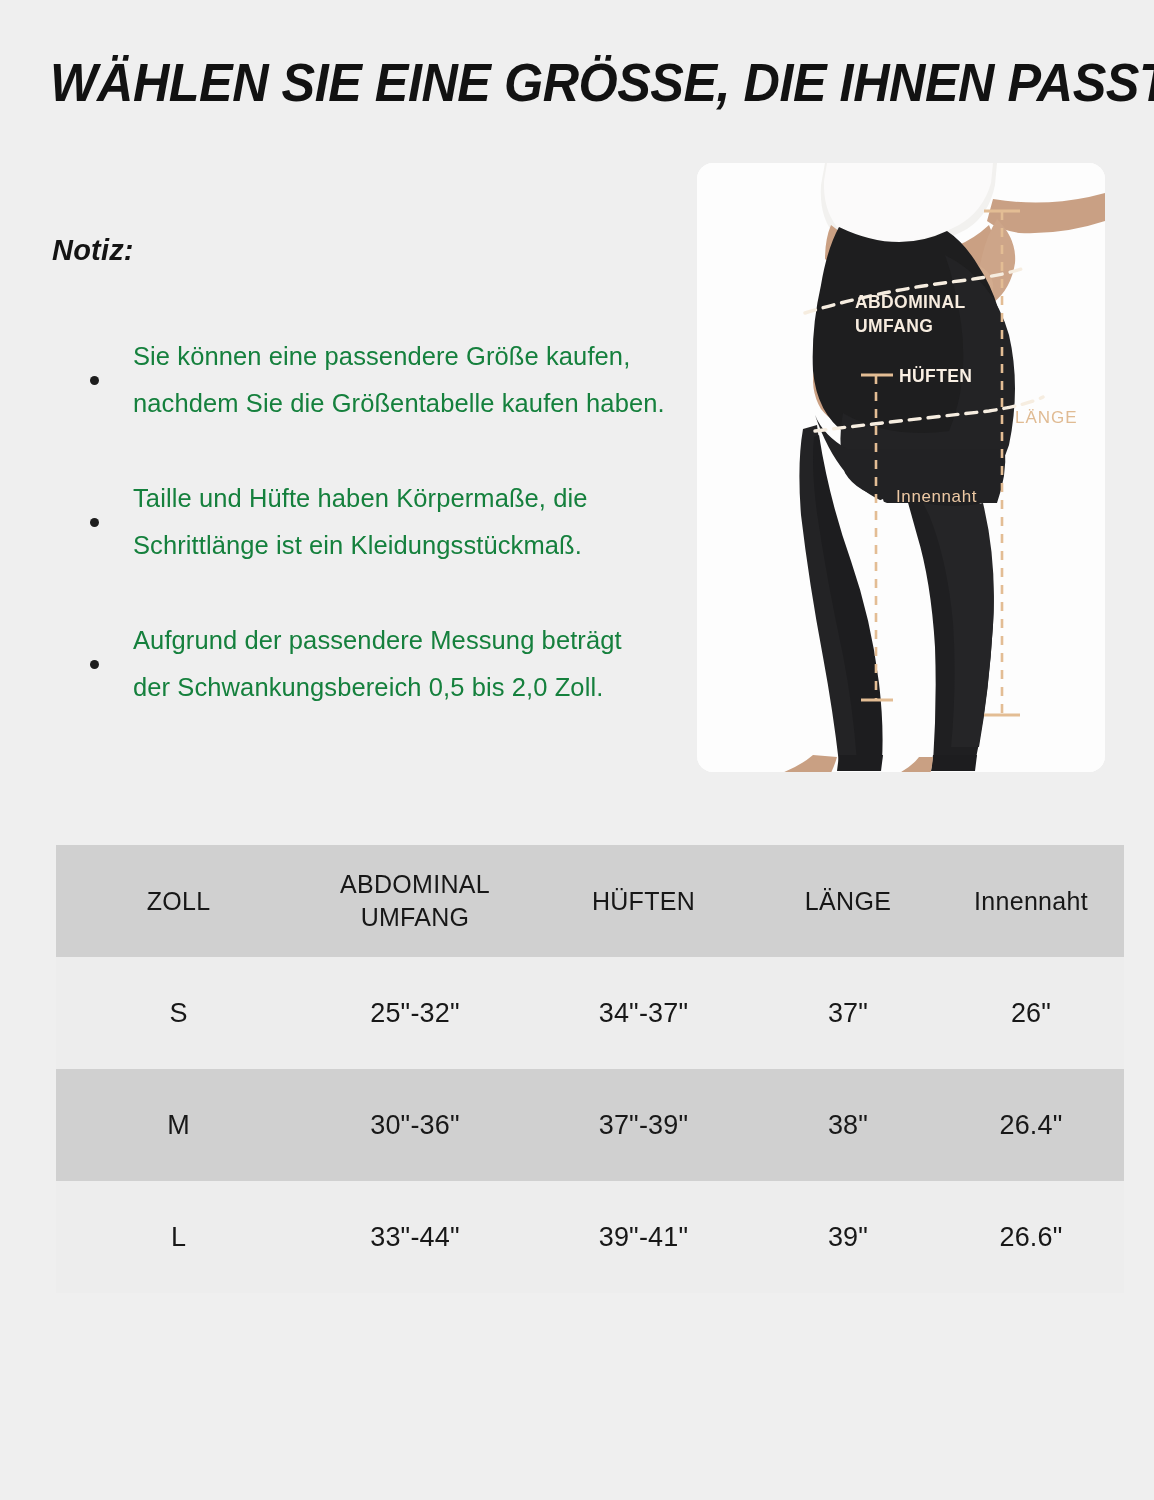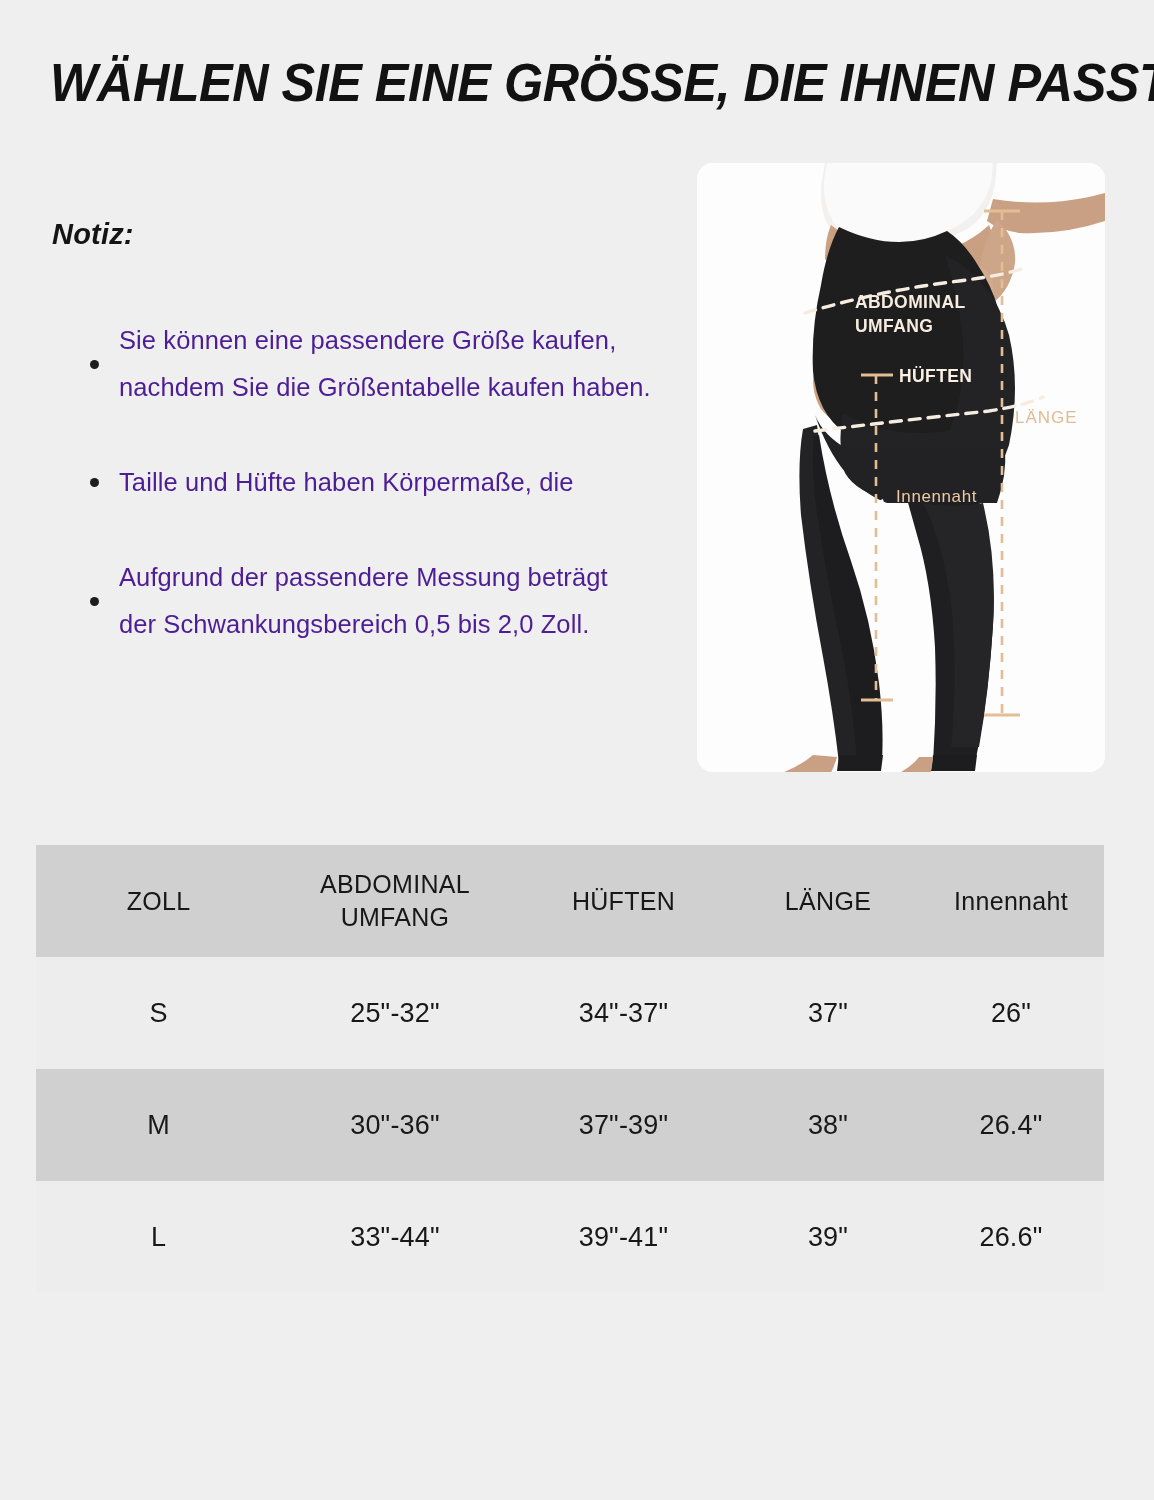--- a/index.html
+++ b/index.html
@@ -29,21 +29,21 @@
     color: #121212;
     white-space: nowrap;
     transform: scaleX(0.95);
     transform-origin: left center;
   }
 
   
   .notes {
     position: absolute;
     left: 52px;
-    top: 218px;
+    top: 234px;
     width: 620px;
   }
   .notes-heading {
     font-size: 29px;
     font-weight: bold;
     font-style: italic;
     color: #141414;
     margin: 0 0 66px 0;
     letter-spacing: 0.2px;
   }
@@ -57,22 +57,23 @@
     height: 9px;
     border-radius: 50%;
     background: #1d1d1d;
     flex: 0 0 auto;
     margin-right: 20px;
     margin-left: 38px;
   }
   .note-lines {
     font-size: 25.5px;
     line-height: 47px;
-    color: #4c1d95;
+    color: #15803d;
     letter-spacing: 0.1px;
+    margin-left: 14px;
   }
   .note-lines div { white-space: nowrap; }
 
   
   .photo-panel {
     position: absolute;
     left: 697px;
     top: 163px;
     width: 408px;
     height: 609px;
@@ -112,21 +113,21 @@
   .anno-innennaht {
     left: 896px; top: 487px;
     font-size: 17px;
     color: #edc9a4;
     letter-spacing: 0.6px;
   }
 
   
   .size-table {
     position: absolute;
-    left: 36px;
+    left: 56px;
     top: 845px;
     width: 1068px;
     border-collapse: collapse;
     table-layout: fixed;
   }
   .size-table td, .size-table th {
     text-align: center;
     padding: 0;
     font-weight: normal;
   }
@@ -164,20 +165,21 @@
     <div class="note-lines">
       <div>Sie können eine passendere Größe kaufen,</div>
       <div>nachdem Sie die Größentabelle kaufen haben.</div>
     </div>
   </div>
 
   <div class="note-item">
     <span class="note-bullet"></span>
     <div class="note-lines">
       <div>Taille und Hüfte haben Körpermaße, die</div>
+      <div>Schrittlänge ist ein Kleidungsstückmaß.</div>
     </div>
   </div>
 
   <div class="note-item">
     <span class="note-bullet"></span>
     <div class="note-lines">
       <div>Aufgrund der passendere Messung beträgt</div>
       <div>der Schwankungsbereich 0,5 bis 2,0 Zoll.</div>
     </div>
   </div>

